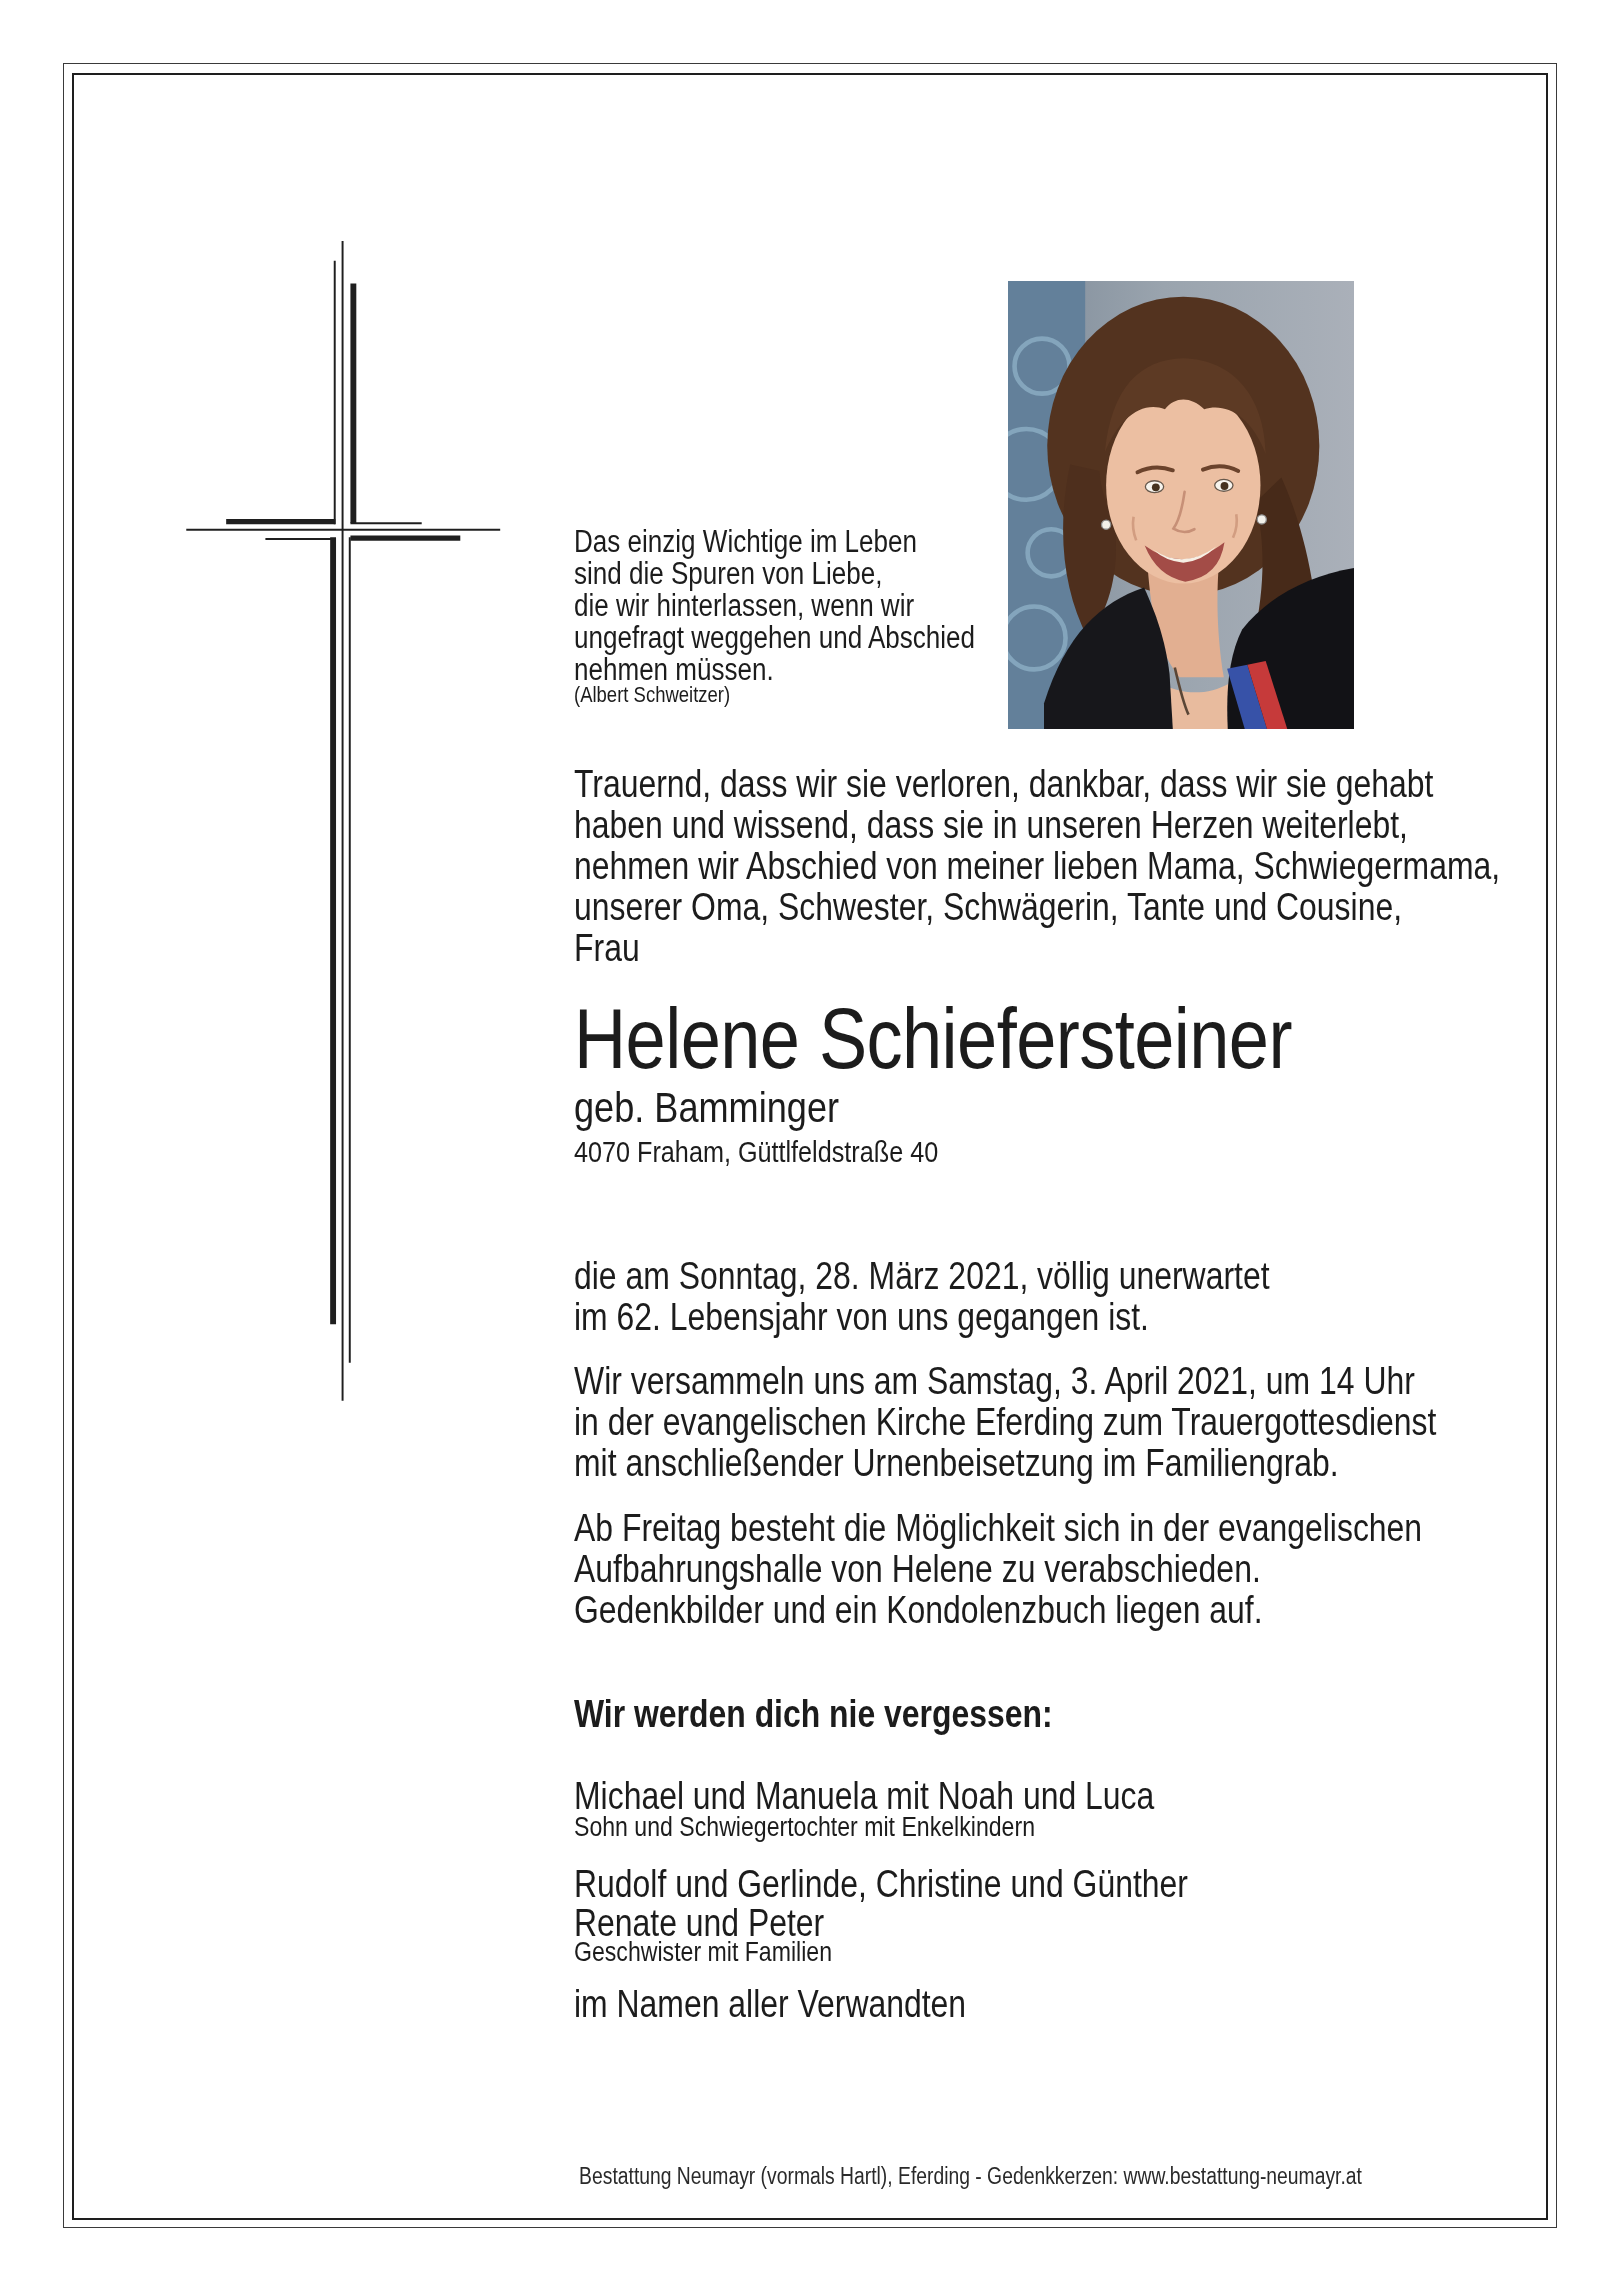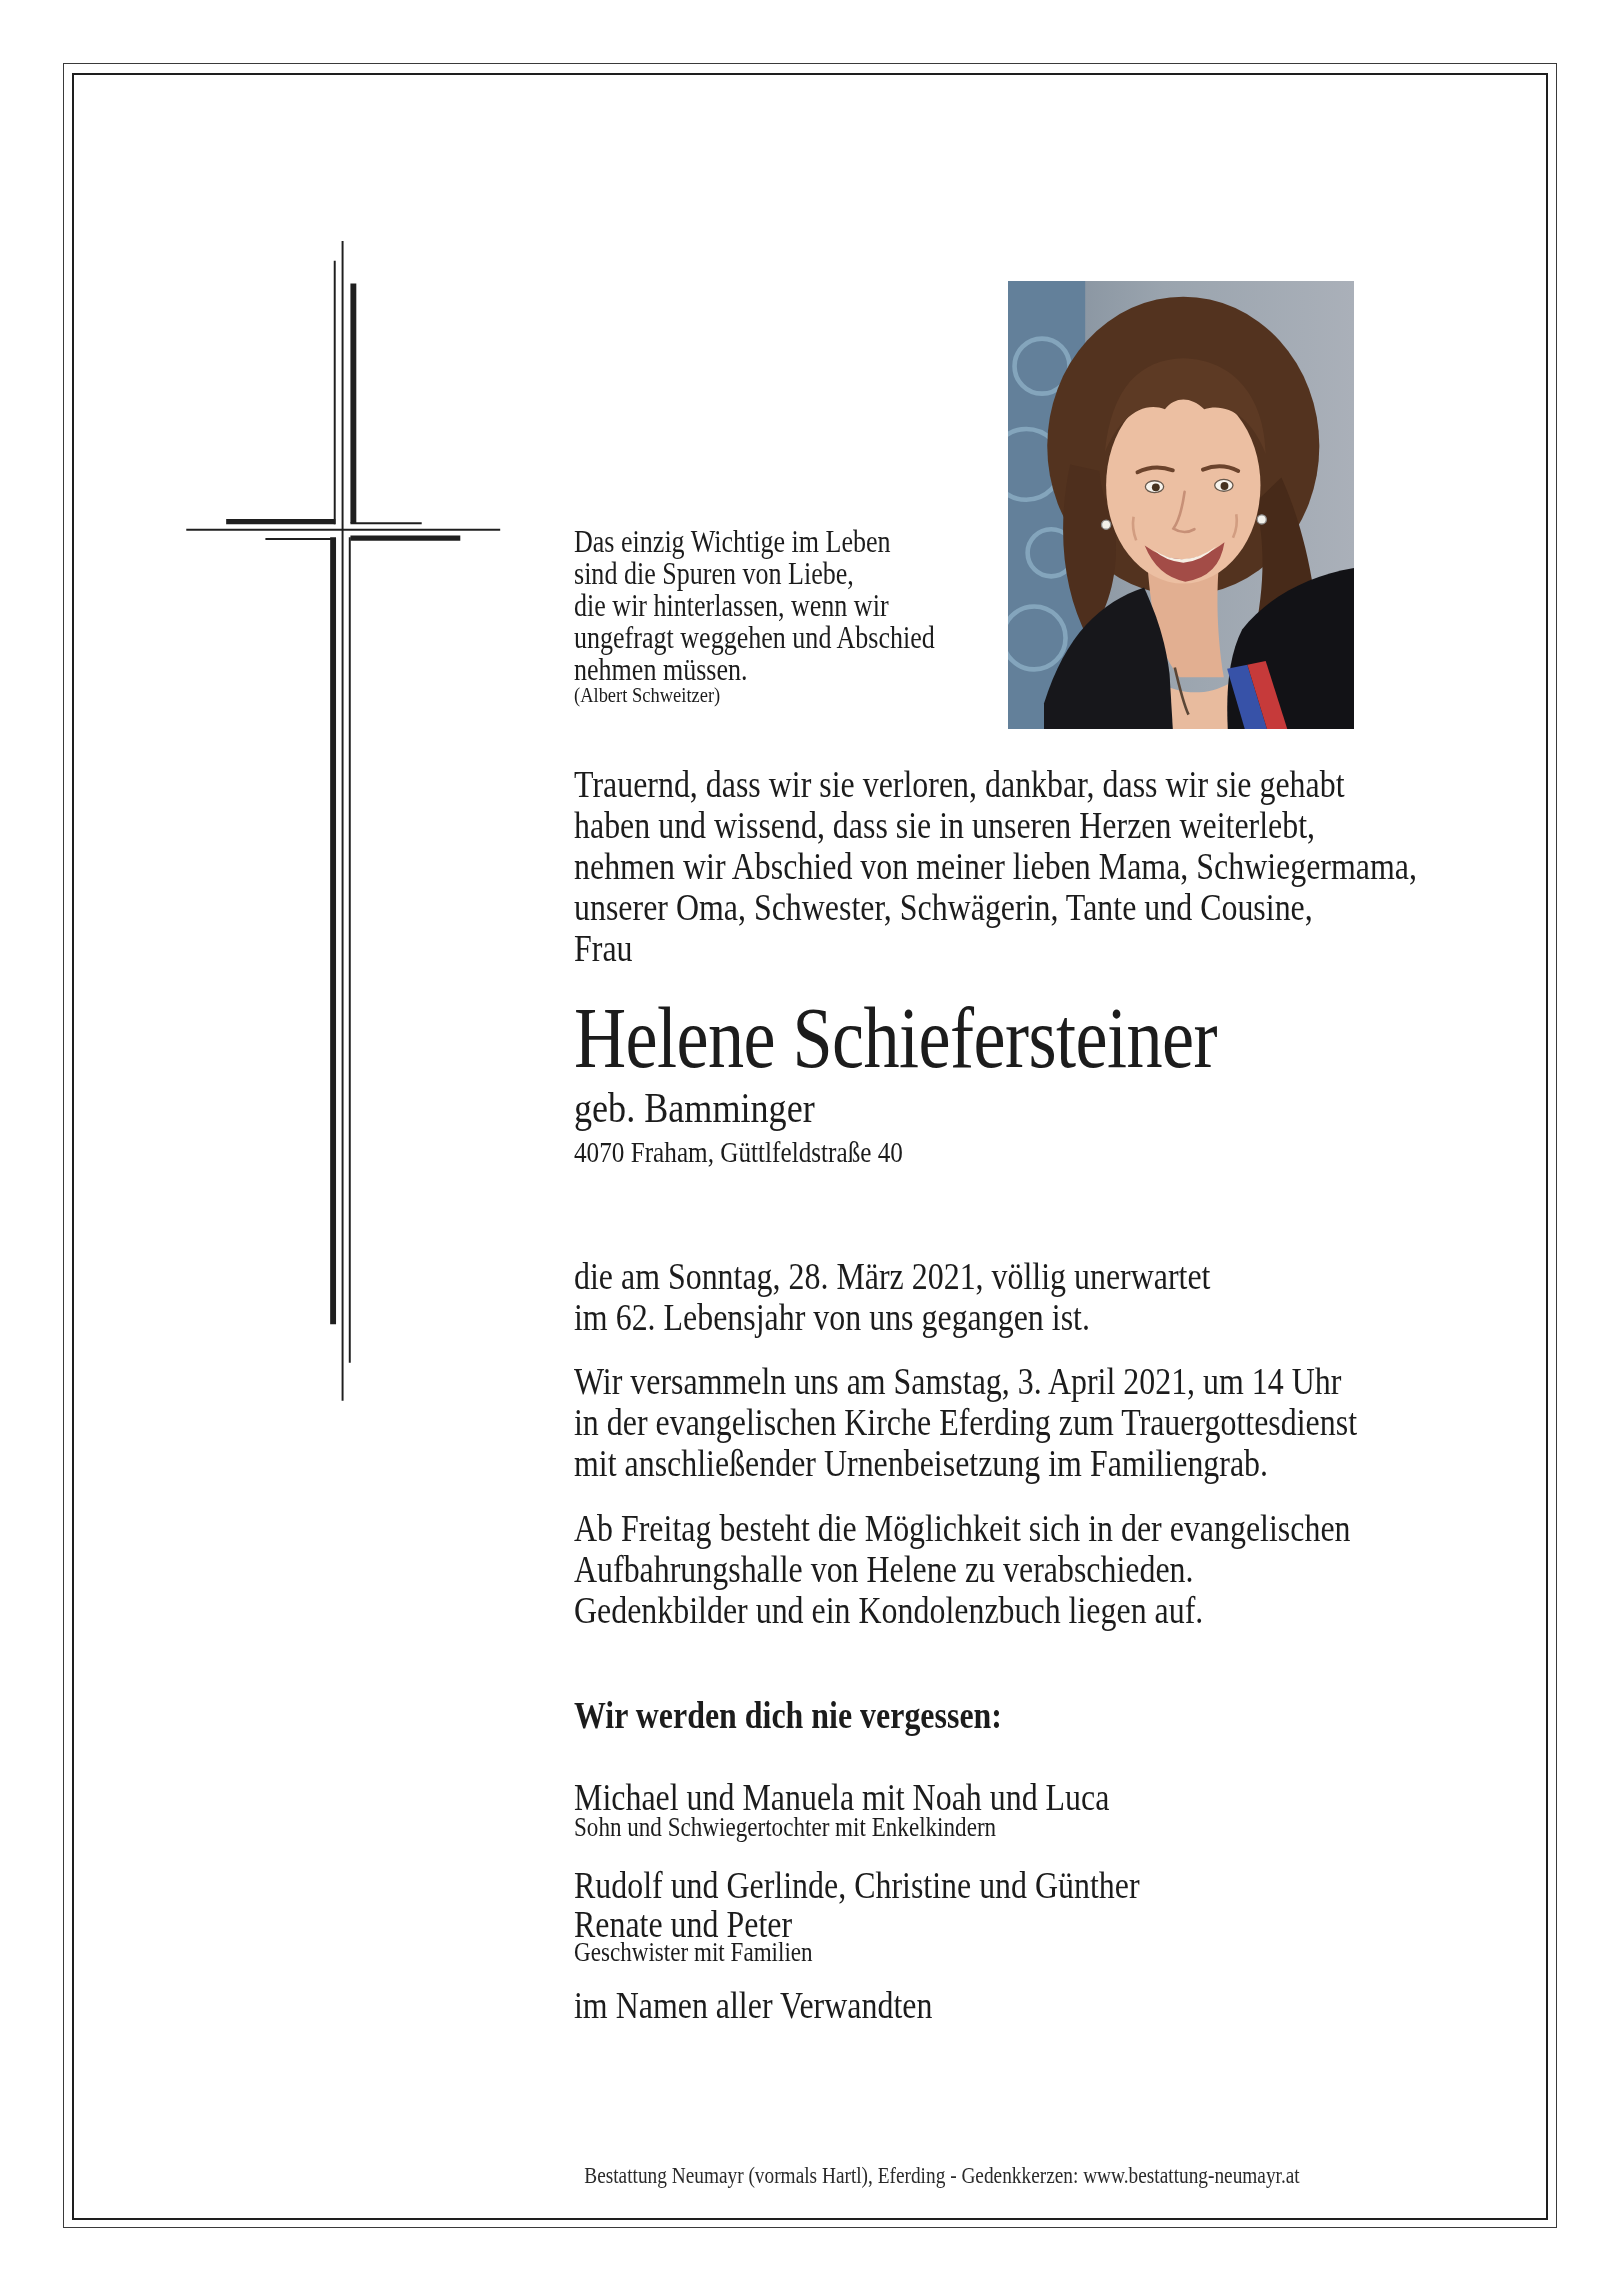--- a/index.html
+++ b/index.html
@@ -2,21 +2,21 @@
 <html style="font-size:10.5px"><head>
 <meta charset="utf-8">
 <style>
   html, body { margin: 0; padding: 0; background: #ffffff; }
   .page {
     position: relative;
     width: 1622px;
     height: 2295px;
     background: #ffffff;
     overflow: hidden;
-    font-family: Liberation Serif, serif;
+    font-family: Liberation Sans, sans-serif;
     color: #1c1c1c;
   }
   .border-outer {
     position: absolute;
     left: 63px; top: 63px; right: 65px; bottom: 67px;
     border: 1.3px solid #3a3a3a;
   }
   .border-inner {
     position: absolute;
     left: 72px; top: 73px; right: 74px; bottom: 75px;

